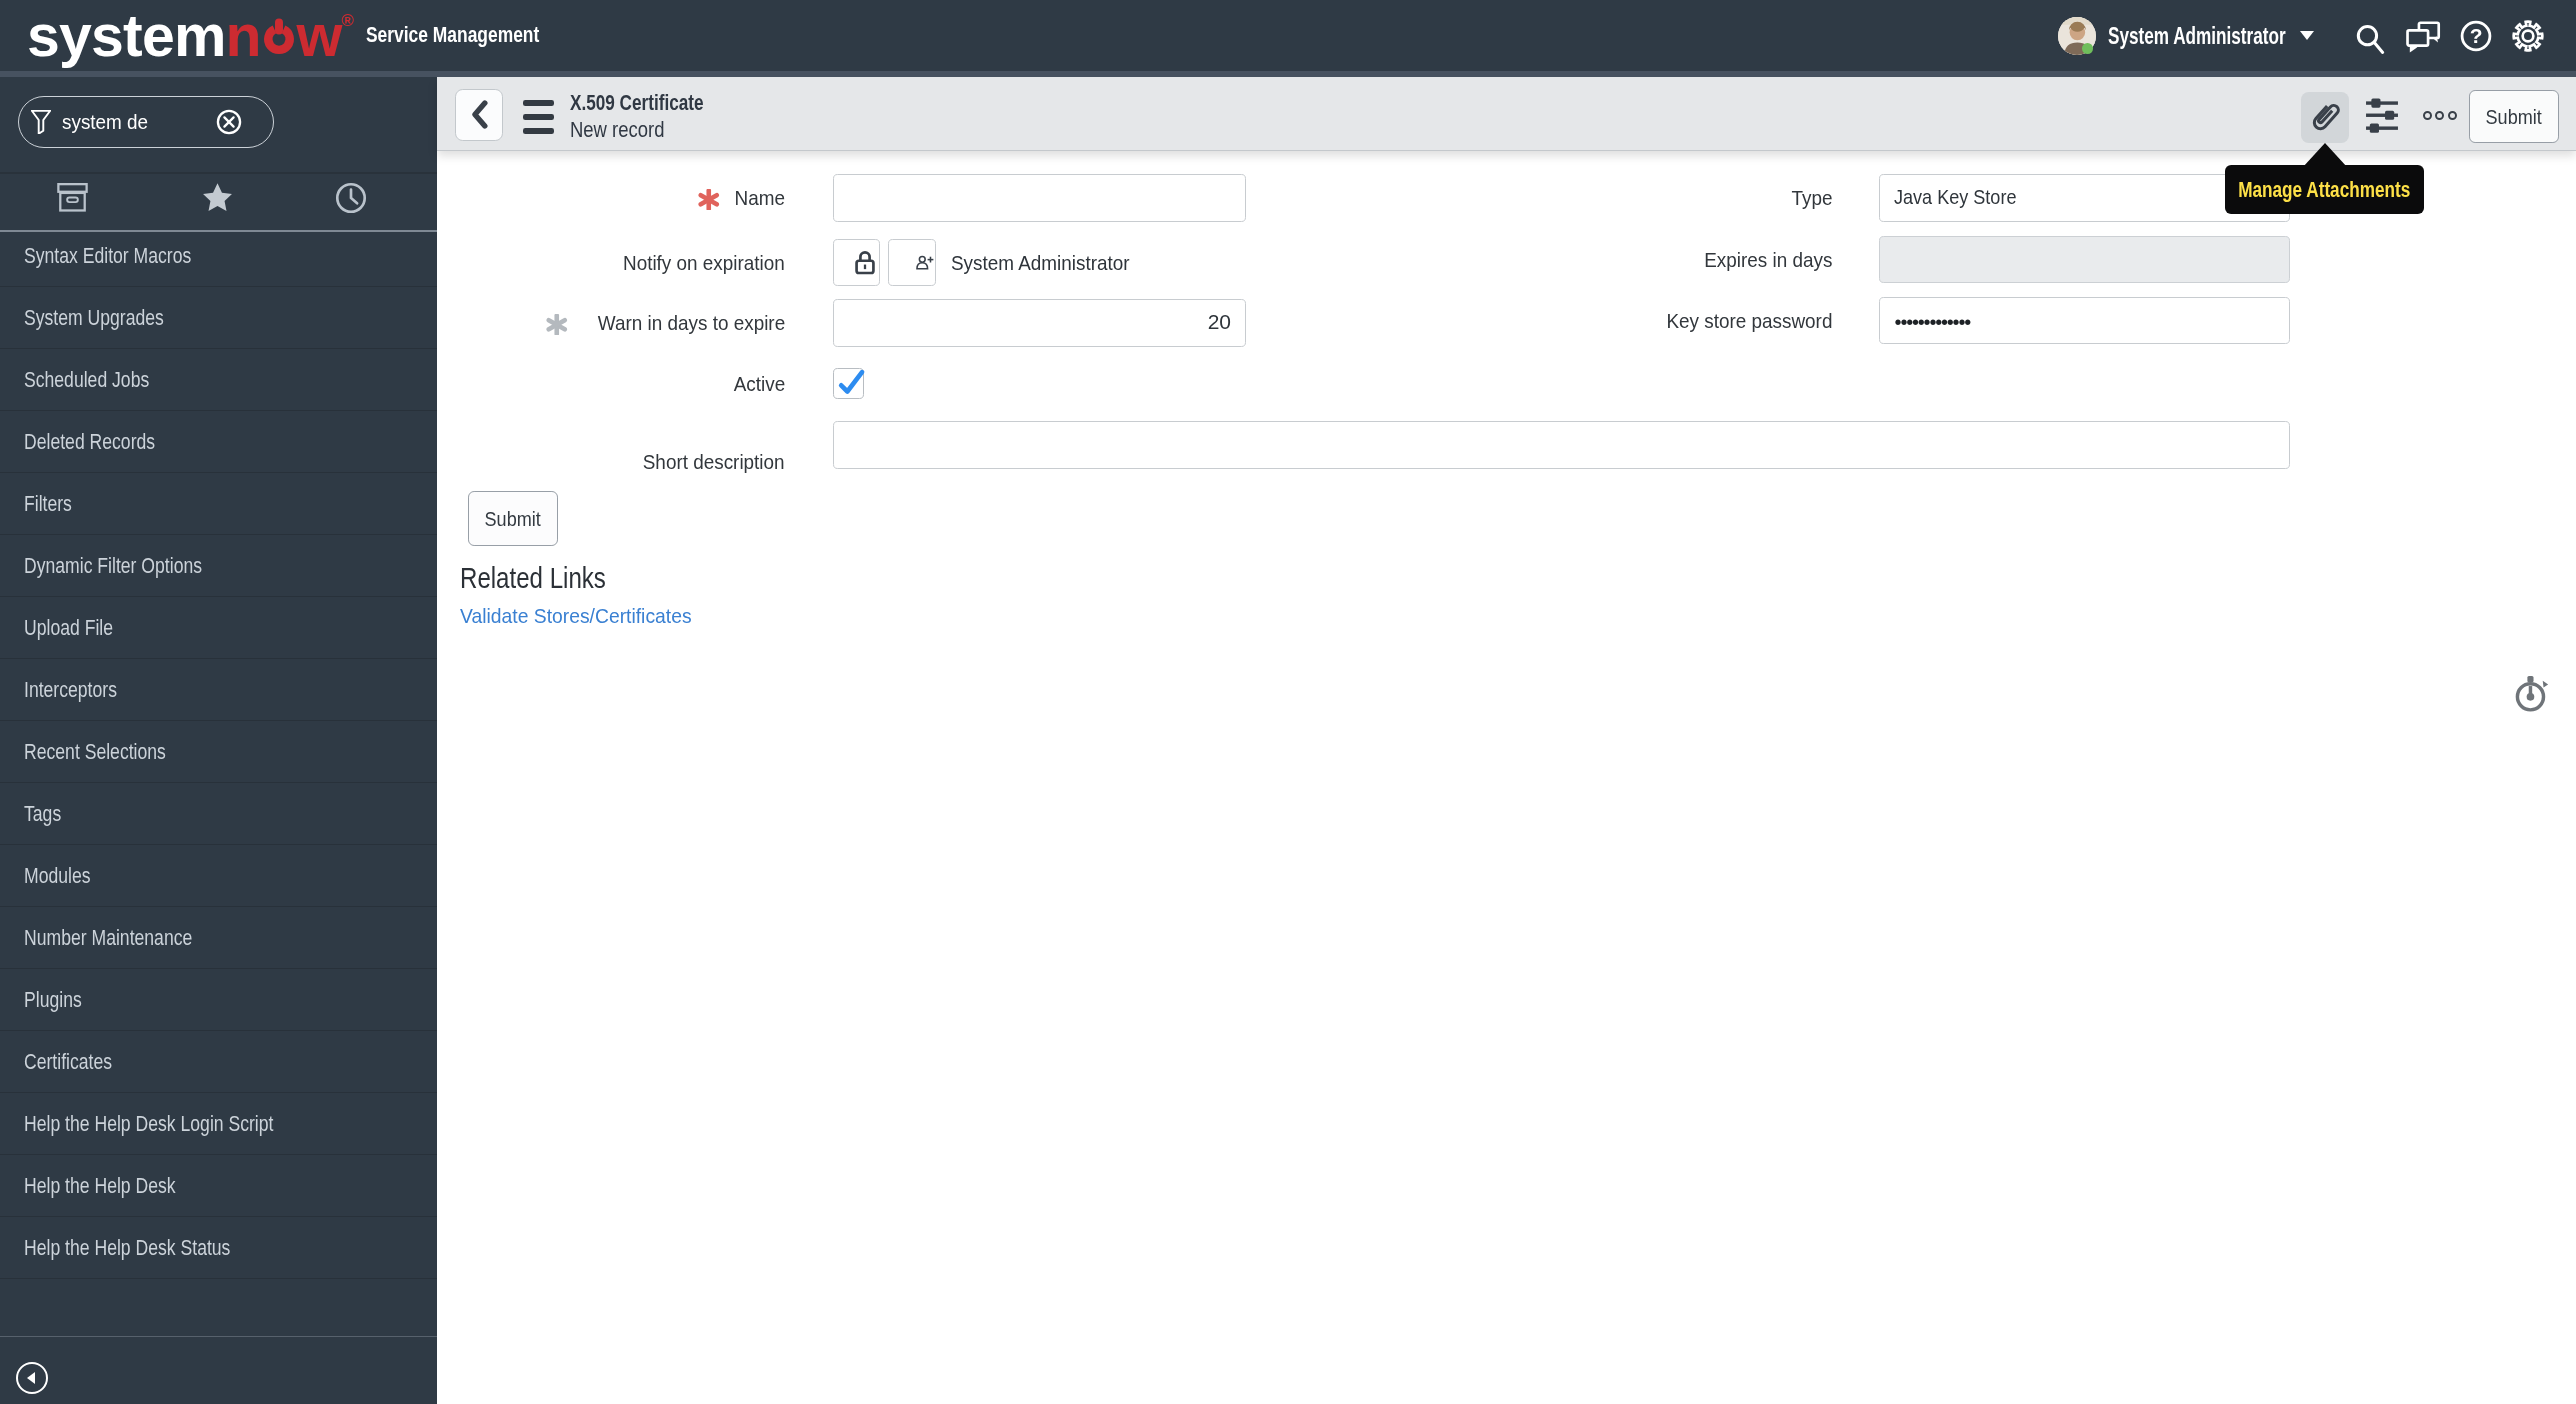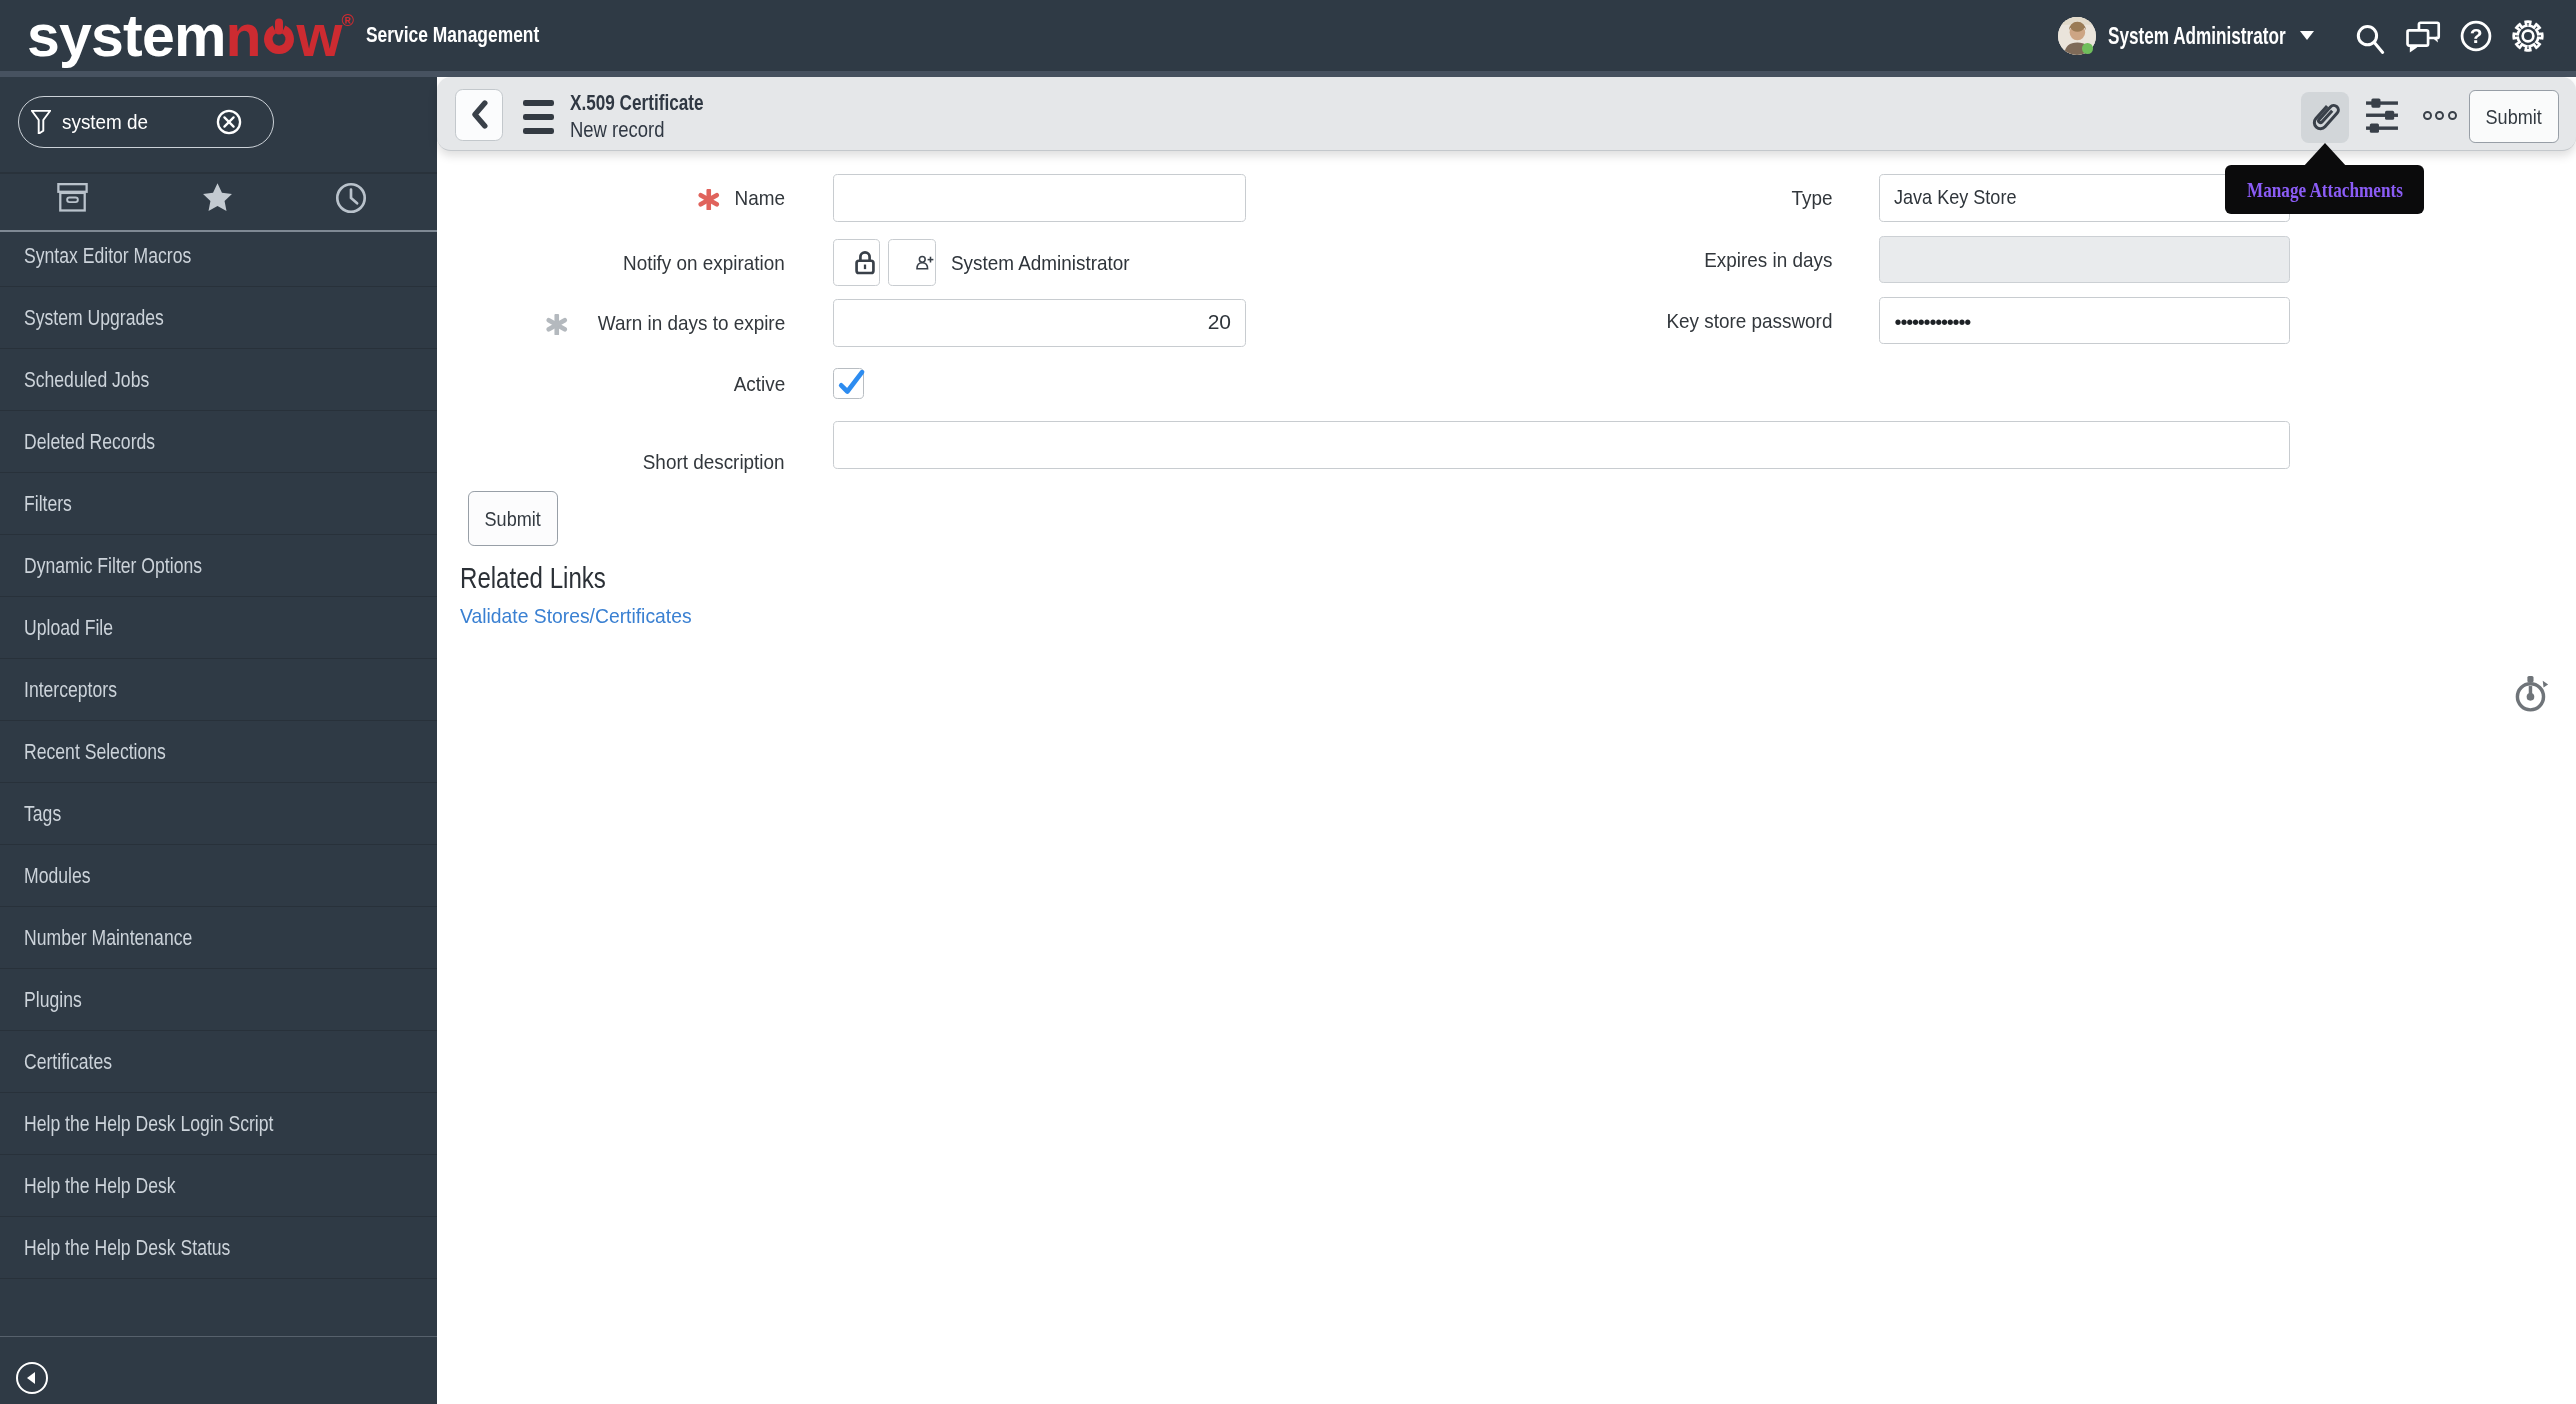--- a/index.html
+++ b/index.html
@@ -38,39 +38,39 @@
 #menu div { height:62px; line-height:62px; padding-left:24px; font-size:22px; color:#ccd3da;
   border-bottom:1.5px solid #28313a; overflow:hidden; }
 #sfoot { position:absolute; left:0; top:1259px; width:437px; height:69px; border-top:1.5px solid #57616c; }
 #collbtn { position:absolute; left:16px; top:24.5px; width:32px; height:32px; border:2.3px solid #fff;
   border-radius:50%; display:flex; align-items:center; justify-content:center; }
 #collbtn i { width:0; height:0; border-top:6.1px solid transparent; border-bottom:6.1px solid transparent;
   border-right:8.4px solid #fff; margin-right:2.3px; }
 
 #main { position:absolute; left:437px; top:77px; width:2139px; height:1328px; background:#fff; }
 #tbar { position:absolute; left:0; top:0; width:2139px; height:74px; background:#e5e7e9;
-  border-bottom:1.5px solid #c4c8cc; box-shadow:0 4.6px 9.2px rgba(0,0,0,0.13);border-radius:14px; }
+  border-bottom:1.5px solid #c4c8cc; box-shadow:0 4.6px 9.2px rgba(0,0,0,0.13); }
 #backbtn { position:absolute; left:18.4px; top:11.5px; width:48px; height:52px; background:#fbfcfd;
   border:1.5px solid #c3c8cc; border-radius:7.7px; display:flex; align-items:center; justify-content:center; }
 #burger { position:absolute; left:86px; top:23px; }
 #burger div { width:31px; height:6.1px; background:#333a42; border-radius:2.3px; margin-bottom:7.7px; }
 #ttl { position:absolute; left:133px; top:11.5px; font-size:22px; color:#303843; line-height:27px; }
 #clipbtn { position:absolute; left:1864px; top:14.6px; width:48px; height:51px; background:#d2d6d9;
   border-radius:7.7px; display:flex; align-items:center; justify-content:center; }
 #sliders { position:absolute; left:1929px; top:20px; }
 #ooo { position:absolute; left:1986px; top:34px; display:flex; }
 #ooo i { width:9.2px; height:9.2px; border:2.3px solid #394049; border-radius:50%; margin-right:3.1px; }
 #tsubmit { position:absolute; left:2032px; top:13px; width:90px; height:53px; background:#fafbfb;
   border:1.5px solid #979ea6; border-radius:6.1px; font-size:21px; color:#333a41;
   display:flex; align-items:center; justify-content:center; }
 #tippt { position:absolute; left:1866px; top:66px; z-index:51; width:0; height:0;
   border-left:22px solid transparent; border-right:22px solid transparent; border-bottom:24px solid #0b0b0c; }
 #tip { position:absolute; left:1788px; top:88px; z-index:50; width:199px; height:49px; background:#0b0b0c;
-  border-radius:6.1px; color:#8b5cf6; font-weight:bold; font-size:22px;
-  display:flex; align-items:center; justify-content:center;font-family:Liberation Serif, serif; }
+  border-radius:6.1px; color:#fde047; font-weight:bold; font-size:22px;
+  display:flex; align-items:center; justify-content:center; }
 
 .lbl { position:absolute; font-size:21px; color:#32373c; text-align:right; }
 .inp { position:absolute; background:#fff; border:1.5px solid #c8ccd0; border-radius:4.6px;padding-left:16px; }
 .ast { display:inline-block; vertical-align:-5.4px; margin-right:9.2px; }
 
 </style>
 </head>
 <body>
 
 <div id="hdr"></div>

